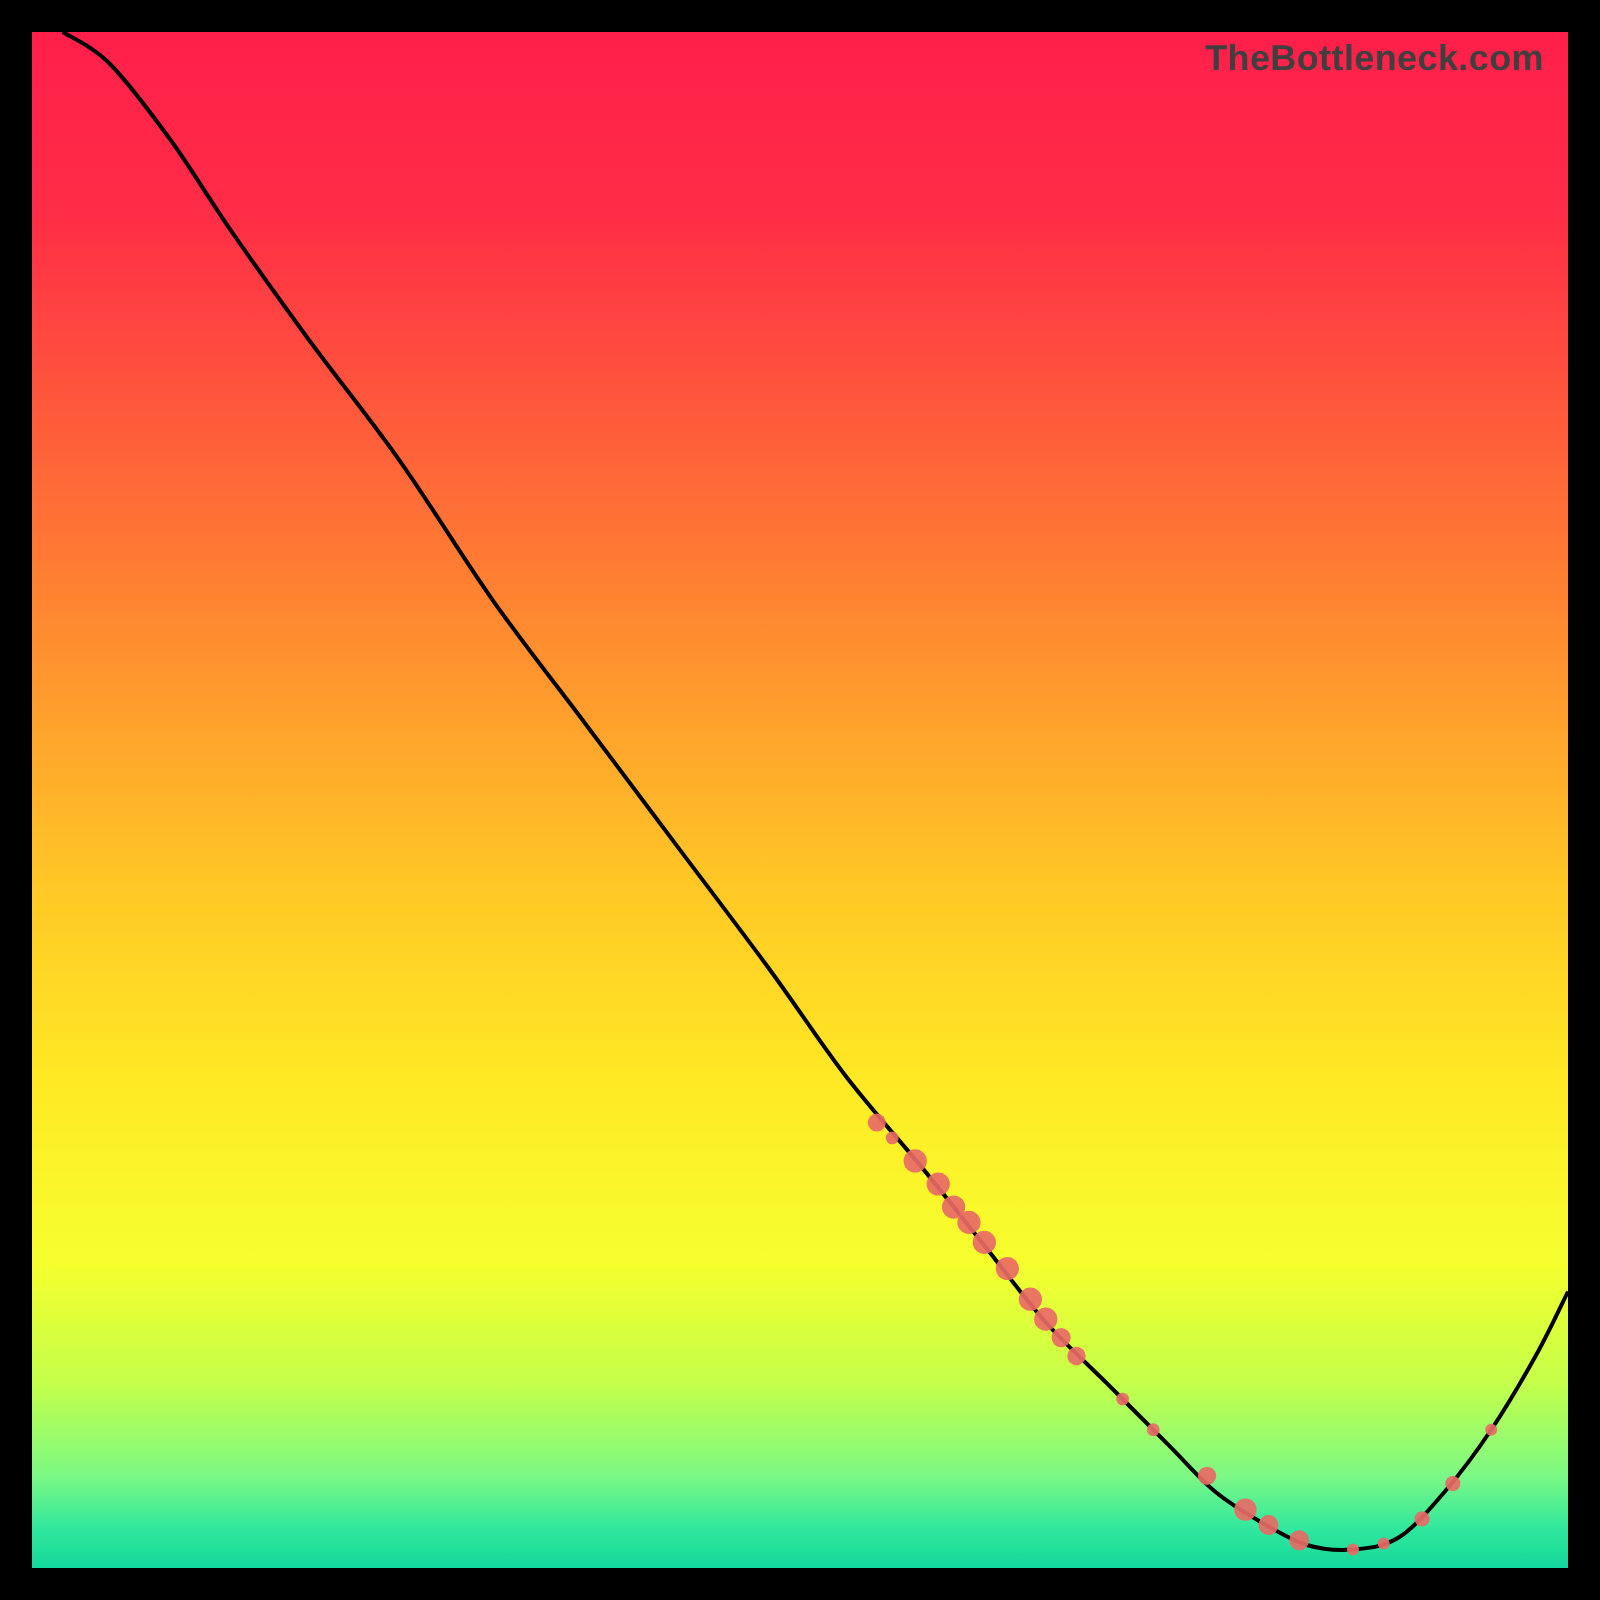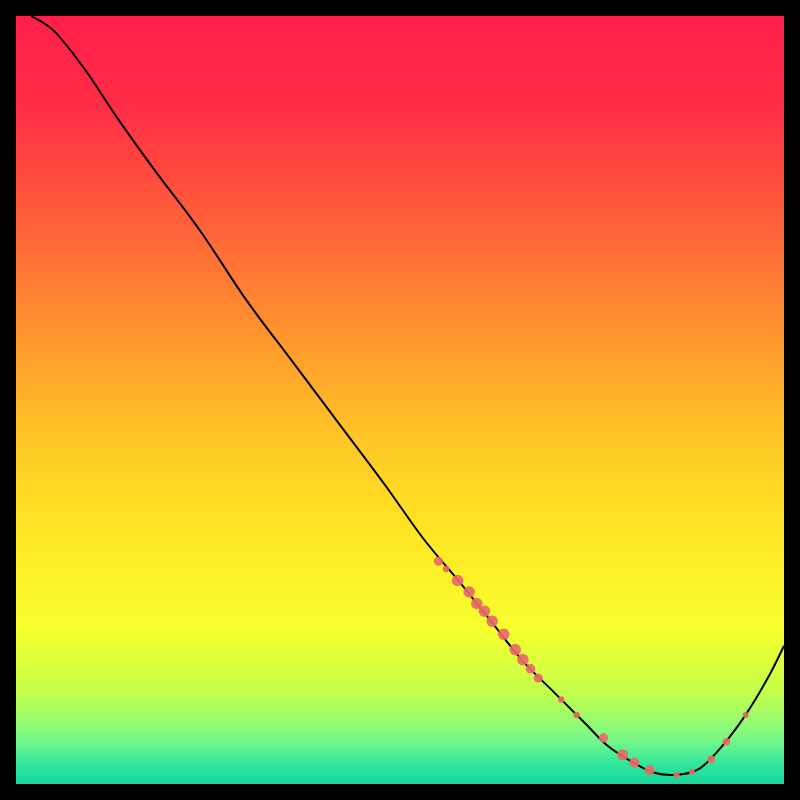--- a/index.html
+++ b/index.html
@@ -39,20 +39,21 @@
   .plot svg {
     width: 768px;
     height: 768px;
     display: block;
   }
 </style>
 </head>
 <body>
 
 <div class="frame">
+  <div class="attribution">TheBottleneck.com</div>
   <div class="plot">
     <svg viewBox="0 0 768 768">
       <defs>
         <linearGradient id="bg-grad" x1="0" y1="0" x2="0" y2="1">
             <stop offset="0.00%" stop-color="#ff1f4a"></stop>
             <stop offset="12.00%" stop-color="#ff2d46"></stop>
             <stop offset="25.00%" stop-color="#ff5a3b"></stop>
             <stop offset="40.00%" stop-color="#ff8f2f"></stop>
             <stop offset="55.00%" stop-color="#ffc626"></stop>
             <stop offset="68.00%" stop-color="#ffe824"></stop>

